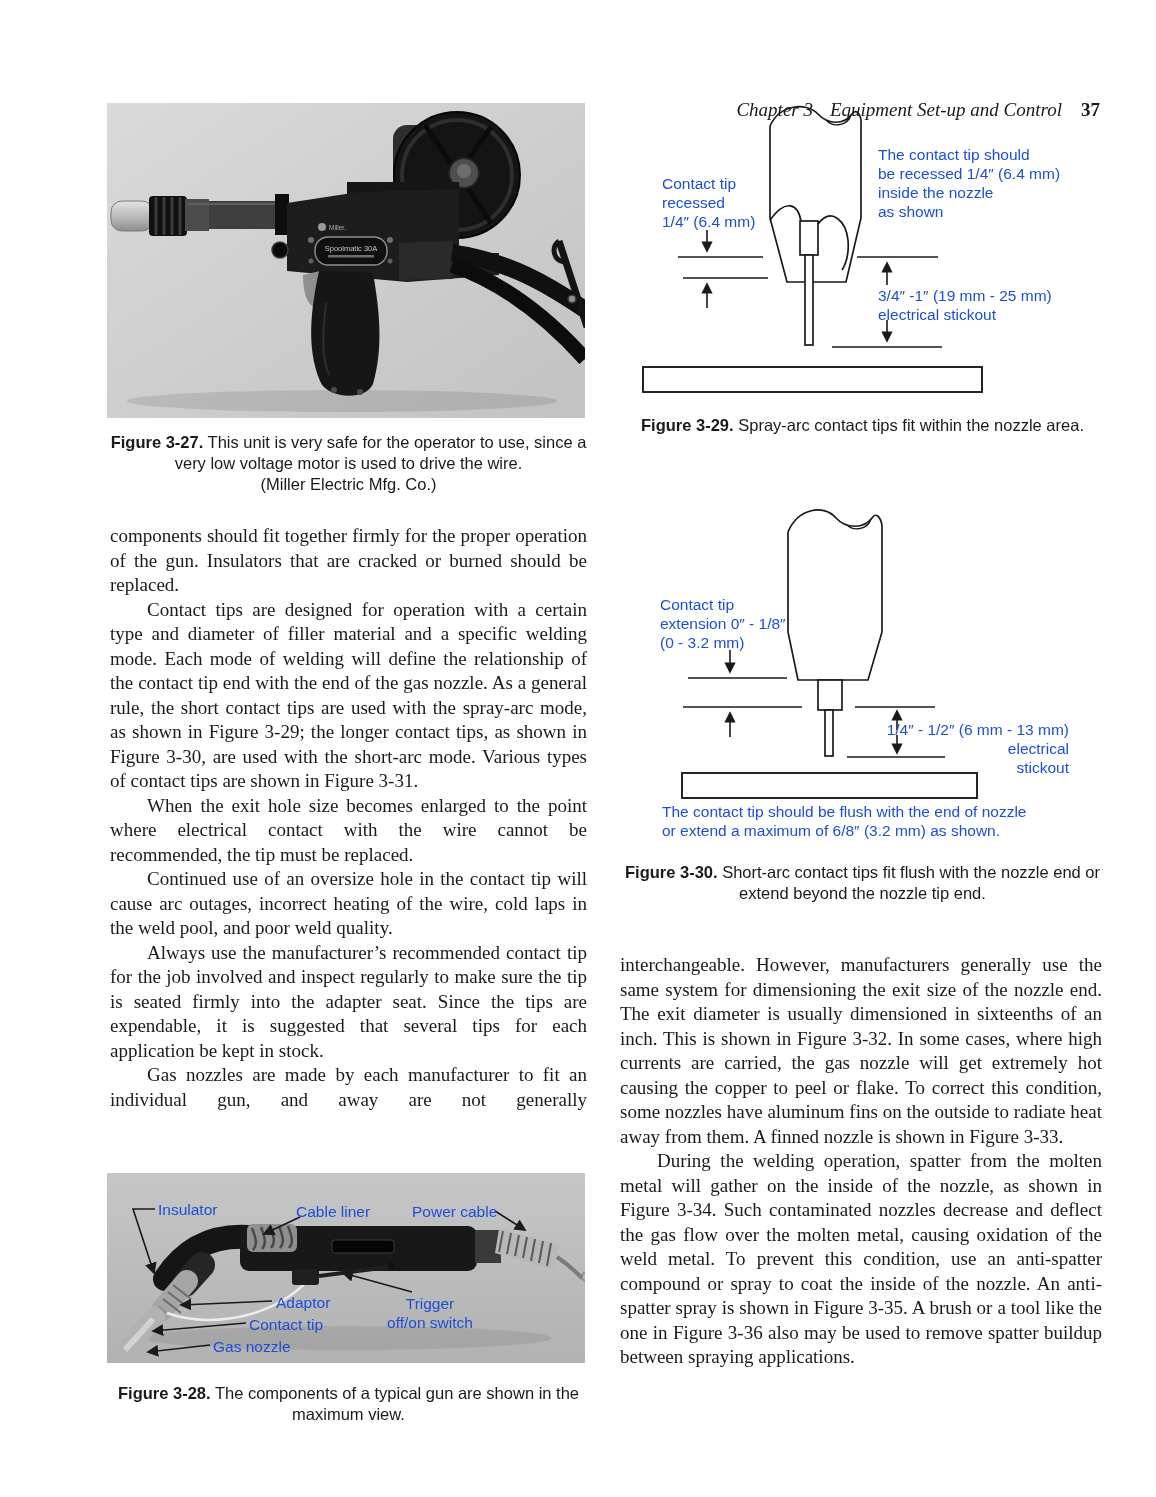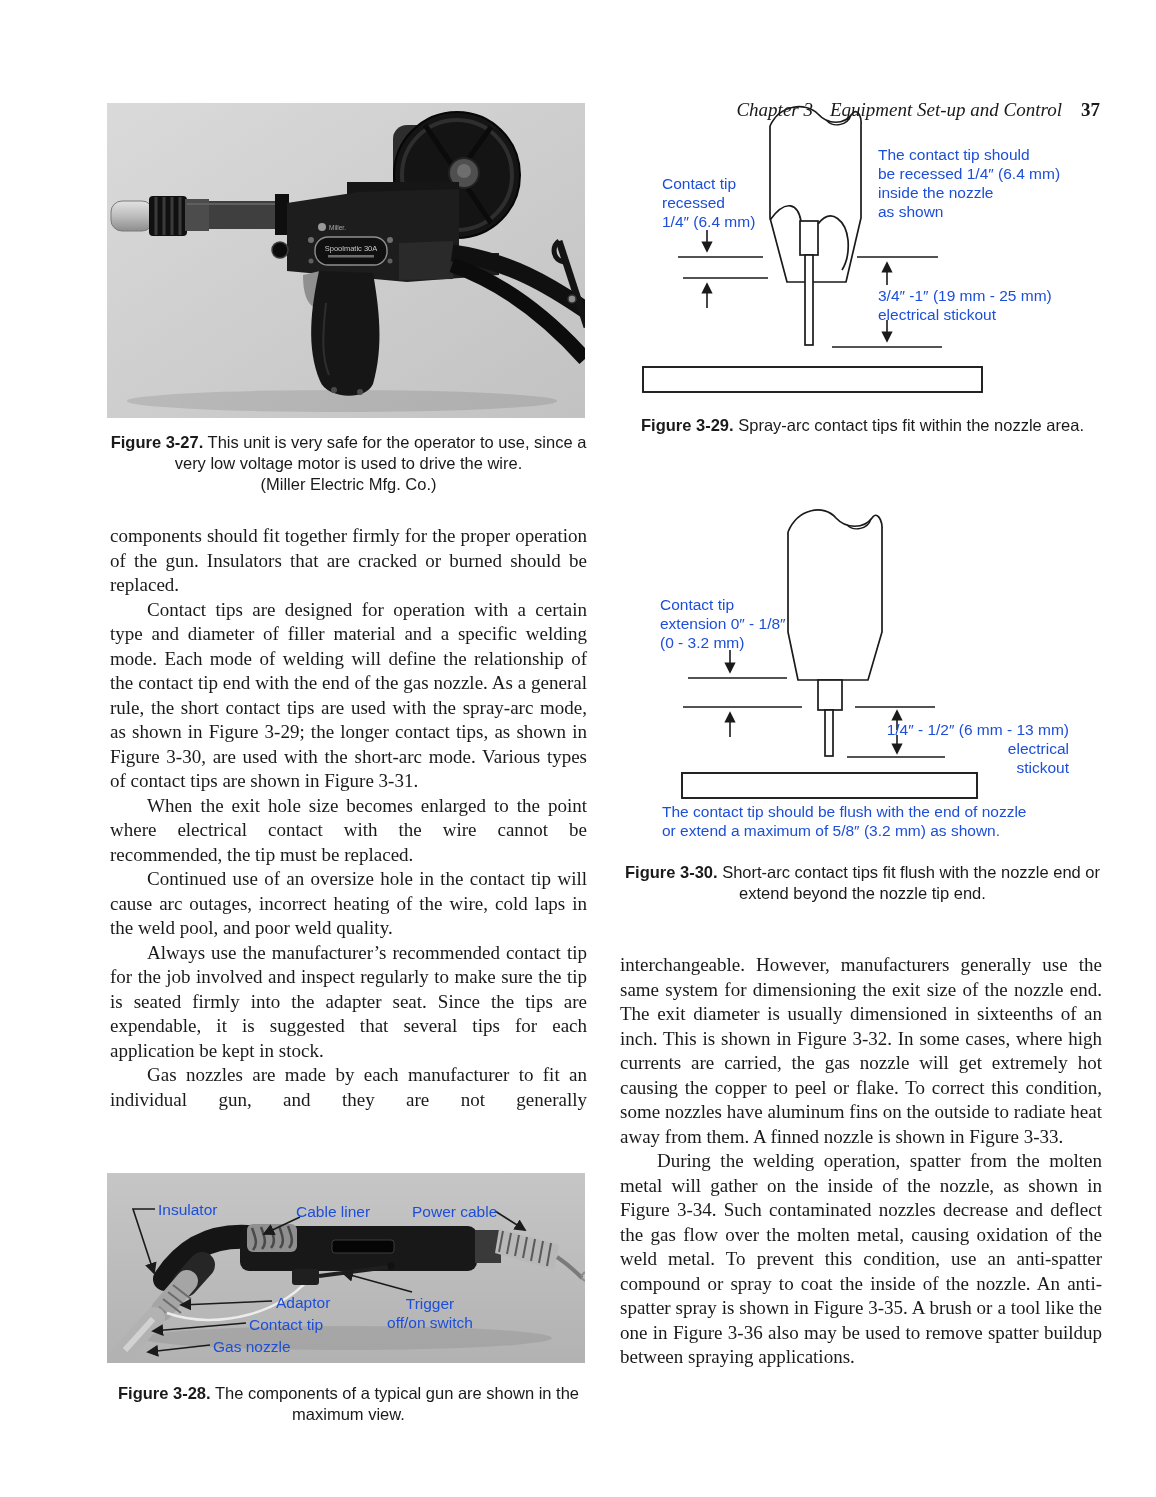--- a/index.html
+++ b/index.html
@@ -134,21 +134,21 @@
     <b>Figure 3-27.</b><span> This unit is very safe for the operator to use, since a very low voltage motor is used to drive the wire.</span>
     <div>(Miller Electric Mfg. Co.)</div>
   </div>
 
   <div class="abs body-text" style="left:110px; top:524px; width:477px;">
     <p>components should fit together firmly for the proper operation of the gun. Insulators that are cracked or burned should be replaced.</p>
     <p class="ind">Contact tips are designed for operation with a certain type and diameter of filler material and a specific welding mode. Each mode of welding will define the relationship of the contact tip end with the end of the gas nozzle. As a general rule, the short contact tips are used with the spray-arc mode, as shown in Figure 3-29; the longer contact tips, as shown in Figure 3-30, are used with the short-arc mode. Various types of contact tips are shown in Figure 3-31.</p>
     <p class="ind">When the exit hole size becomes enlarged to the point where electrical contact with the wire cannot be recommended, the tip must be replaced.</p>
     <p class="ind">Continued use of an oversize hole in the contact tip will cause arc outages, incorrect heating of the wire, cold laps in the weld pool, and poor weld quality.</p>
     <p class="ind">Always use the manufacturer’s recommended contact tip for the job involved and inspect regularly to make sure the tip is seated firmly into the adapter seat. Since the tips are expendable, it is suggested that several tips for each application be kept in stock.</p>
-    <p class="ind stretch">Gas nozzles are made by each manufacturer to fit an individual gun, and they are not generally</p>
+    <p class="ind stretch">Gas nozzles are made by each manufacturer to fit an individual gun, and away are not generally</p>
   </div>
 
   <figure class="abs" style="left:107px; top:1173px; width:478px; height:190px;">
     <svg width="478" height="190" viewBox="0 0 478 190">
       <defs>
         <linearGradient id="pbg28" x1="0" y1="0" x2="0" y2="1">
           <stop offset="0" stop-color="#c6c6c6"></stop>
             <stop offset="1" stop-color="#b2b2b2"></stop>
         </linearGradient>
         <marker id="arw28" viewBox="0 0 10 10" refX="8.5" refY="5" markerWidth="7.5" markerHeight="7.5" orient="auto">
@@ -306,21 +306,21 @@
         <line x1="277" y1="255" x2="277" y2="273" marker-end="url(#arw30)"></line>
       </g>
       <rect x="62" y="293" width="295" height="25" fill="#ffffff" stroke="#1a1a1a" stroke-width="1.9"></rect>
     </svg>
     <div class="dlabel" style="left:40px; top:115px;">Contact tip
 extension 0″ - 1/8″
 (0 - 3.2 mm)</div>
     <div class="dlabel right" style="left:213px; top:240px; width:236px;">1/4″ - 1/2″ (6 mm - 13 mm) electrical
 stickout</div>
     <div class="dlabel" style="left:42px; top:322px;">The contact tip should be flush with the end of nozzle
-or extend a maximum of 5/8″ (3.2 mm) as shown.</div>
+or extend a maximum of 6/8″ (3.2 mm) as shown.</div>
   </figure>
 
   <div class="caption" style="left:620px; top:862px; width:485px;">
     <b>Figure 3-30.</b><span> Short-arc contact tips fit flush with the nozzle end or extend beyond the nozzle tip end.</span>
   </div>
 
   <div class="abs body-text" style="left:620px; top:953px; width:482px;">
     <p>interchangeable. However, manufacturers generally use the same system for dimensioning the exit size of the nozzle end. The exit diameter is usually dimensioned in sixteenths of an inch. This is shown in Figure 3-32. In some cases, where high currents are carried, the gas nozzle will get extremely hot causing the copper to peel or flake. To correct this condition, some nozzles have aluminum fins on the outside to radiate heat away from them. A finned nozzle is shown in Figure 3-33.</p>
     <p class="ind">During the welding operation, spatter from the molten metal will gather on the inside of the nozzle, as shown in Figure 3-34. Such contaminated nozzles decrease and deflect the gas flow over the molten metal, causing oxidation of the weld metal. To prevent this condition, use an anti-spatter compound or spray to coat the inside of the nozzle. An anti-spatter spray is shown in Figure 3-35. A brush or a tool like the one in Figure 3-36 also may be used to remove spatter buildup between spraying applications.</p>
   </div>

